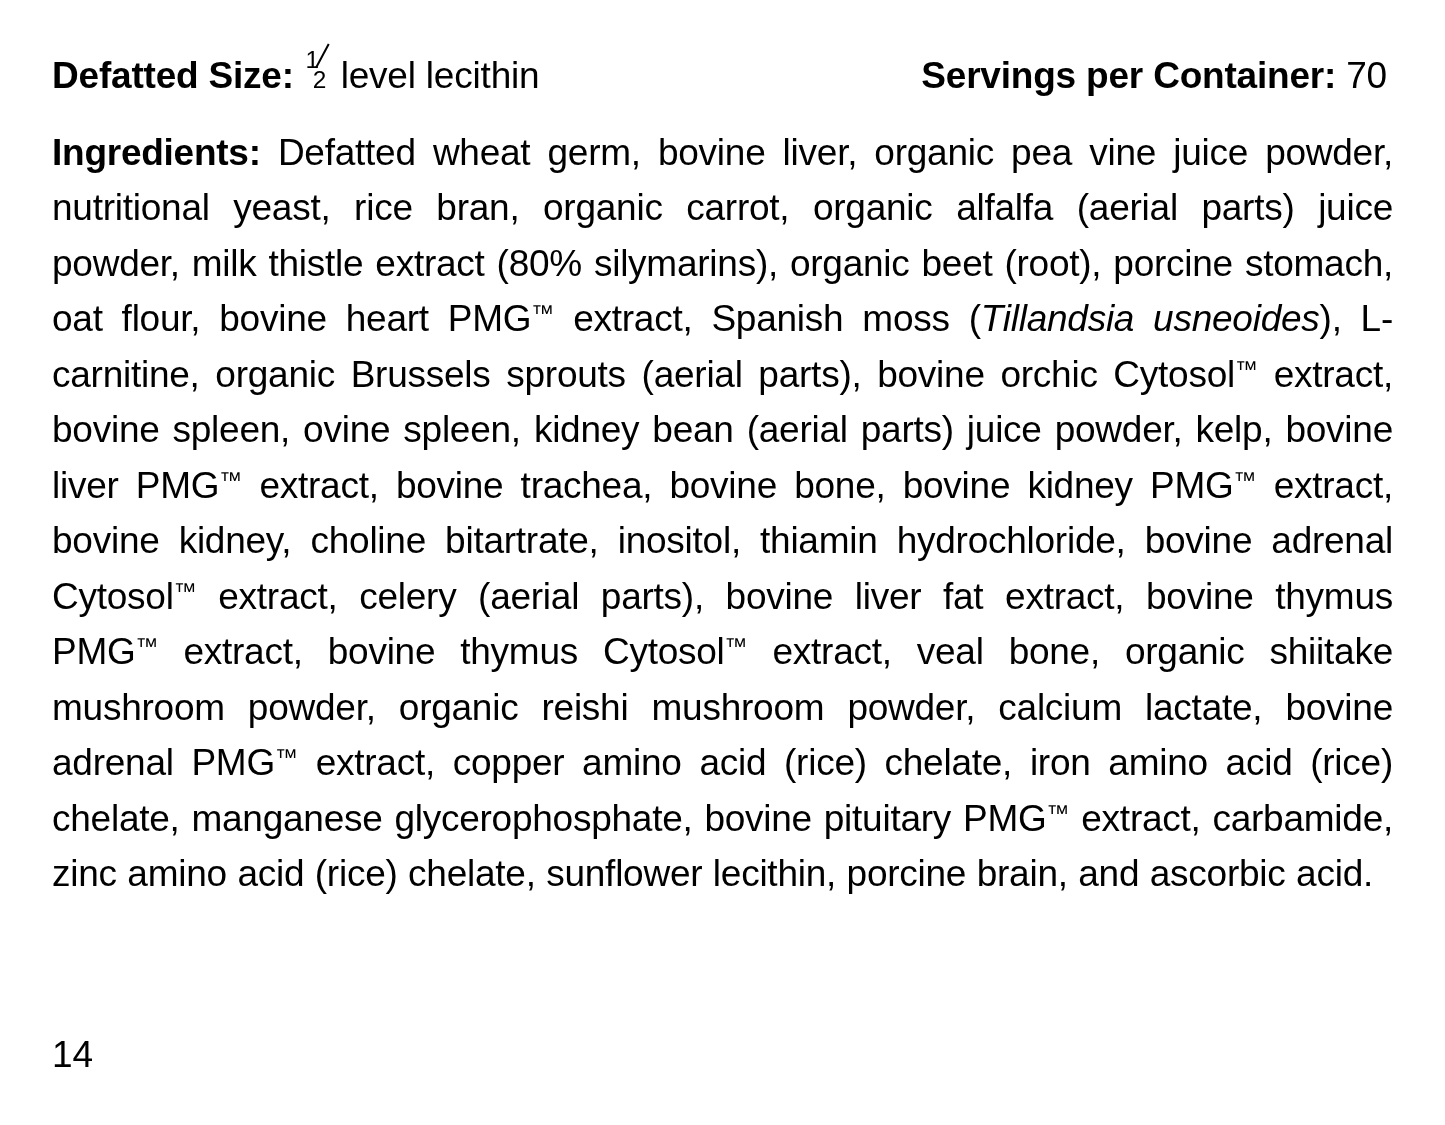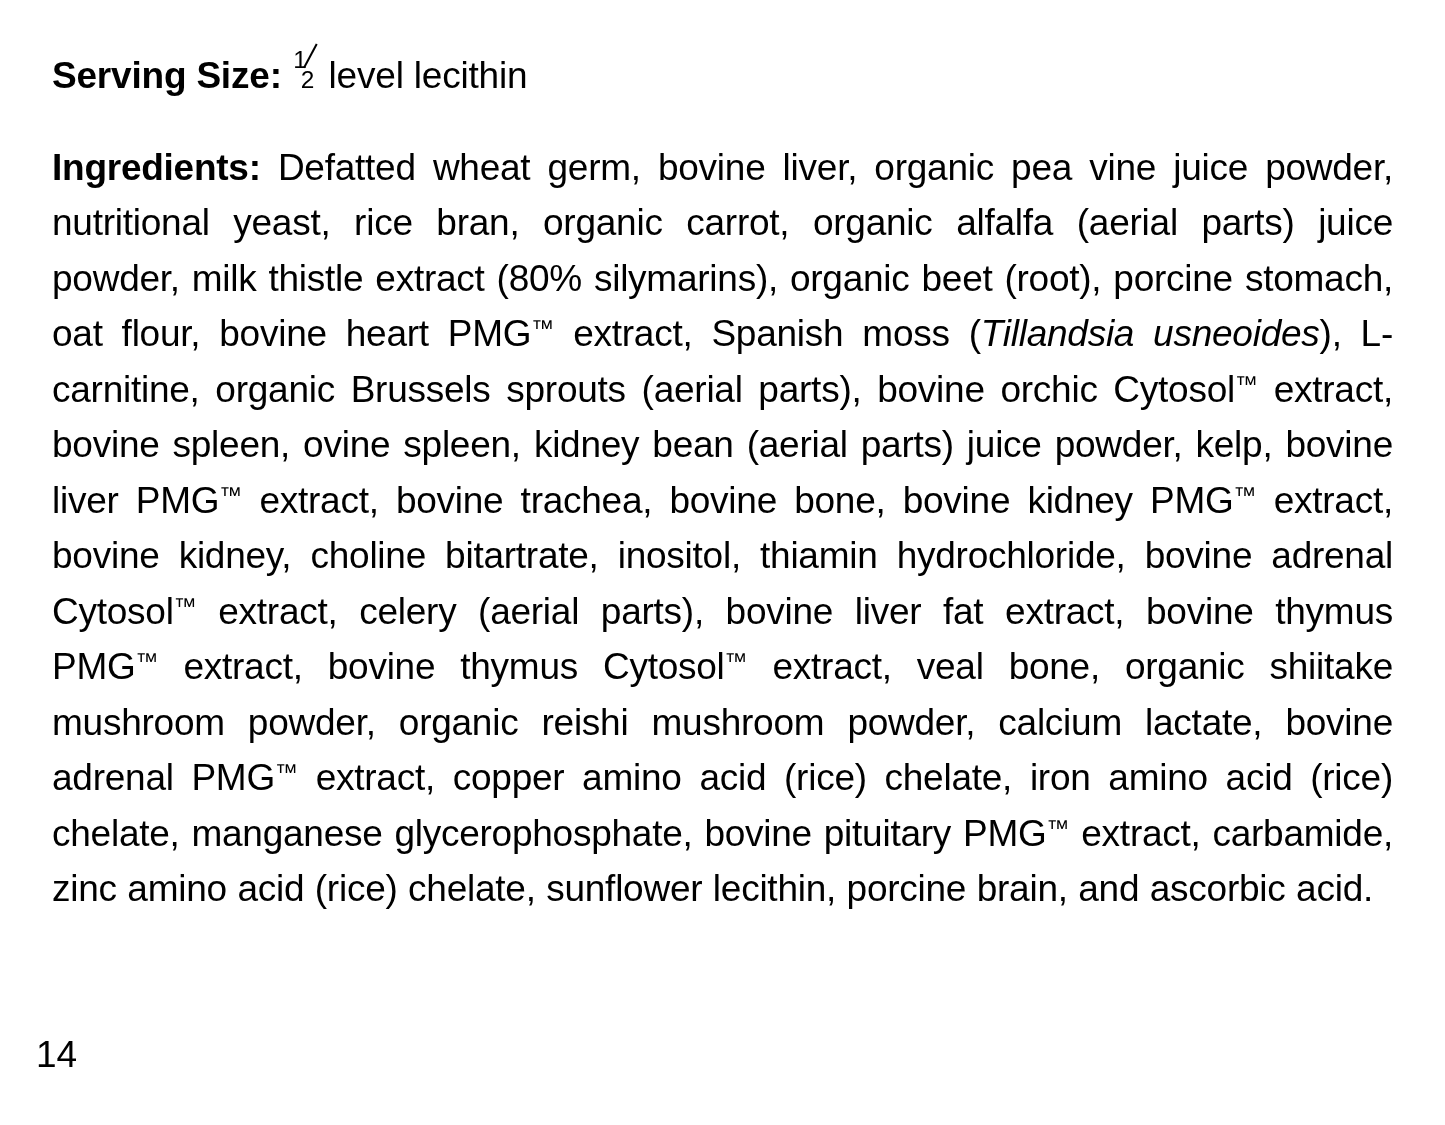--- a/index.html
+++ b/index.html
@@ -70,21 +70,21 @@
   }
   .frac .den {
     position: absolute;
     left: 0.30em;
     bottom: -0.05em;
     font-size: 0.66em;
   }
 
   
   .ingredients {
-    margin-top: 44px;
+    margin-top: 29px;
     font-size: 37px;
     line-height: 1.50;
     letter-spacing: -0.25px;
     text-align: justify;
     text-justify: inter-word;
     word-spacing: 0.5px;
   }
   .ingredients .lbl {
     font-weight: bold;
   }
@@ -93,41 +93,45 @@
   }
   .tm {
     font-size: 0.62em;
     vertical-align: 0.42em;
     letter-spacing: 0;
   }
 
   
   .page-number {
     position: absolute;
-    left: 36px;
+    left: 52px;
     bottom: 52px;
     font-size: 37px;
     line-height: 1;
   }
 </style>
 </head>
 <body>
 
 <div class="page">
 
   <div class="serving-row">
     <div class="serving-left">
-      <span class="lbl">Serving Size:</span>
+      <span class="lbl">Defatted Size:</span>
       <span class="val">
         <span class="frac">
           <span class="num">1</span>
           <span class="bar"></span>
           <span class="den">2</span>
         </span><span> level lecithin</span>
       </span>
+    </div>
+    <div class="serving-right">
+      <span class="lbl">Servings per Container:</span>
+      <span class="val">70</span>
     </div>
   </div>
 
   <div class="ingredients">
     <span class="lbl">Ingredients:</span><span> Defatted wheat germ, bovine liver, organic pea vine juice powder, nutritional yeast, rice bran, organic carrot, organic alfalfa (aerial parts) juice powder, milk thistle extract (80% silymarins), organic beet (root), porcine stomach, oat flour, bovine heart PMG</span><span class="tm">™</span><span> extract, Spanish moss (</span><em>Tillandsia usneoides</em><span>), L-carnitine, organic Brussels sprouts (aerial parts), bovine orchic Cytosol</span><span class="tm">™</span><span> extract, bovine spleen, ovine spleen, kidney bean (aerial parts) juice powder, kelp, bovine liver PMG</span><span class="tm">™</span><span> extract, bovine trachea, bovine bone, bovine kidney PMG</span><span class="tm">™</span><span> extract, bovine kidney, choline bitartrate, inositol, thiamin hydrochloride, bovine adrenal Cytosol</span><span class="tm">™</span><span> extract, celery (aerial parts), bovine liver fat extract, bovine thymus PMG</span><span class="tm">™</span><span> extract, bovine thymus Cytosol</span><span class="tm">™</span><span> extract, veal bone, organic shiitake mushroom powder, organic reishi mushroom powder, calcium lactate, bovine adrenal PMG</span><span class="tm">™</span><span> extract, copper amino acid (rice) chelate, iron amino acid (rice) chelate, manganese glycerophosphate, bovine pituitary PMG</span><span class="tm">™</span><span> extract, carbamide, zinc amino acid (rice) chelate, sunflower lecithin, porcine brain, and ascorbic acid.</span>
   </div>
 
   <div class="page-number">14</div>
 
 </div>

